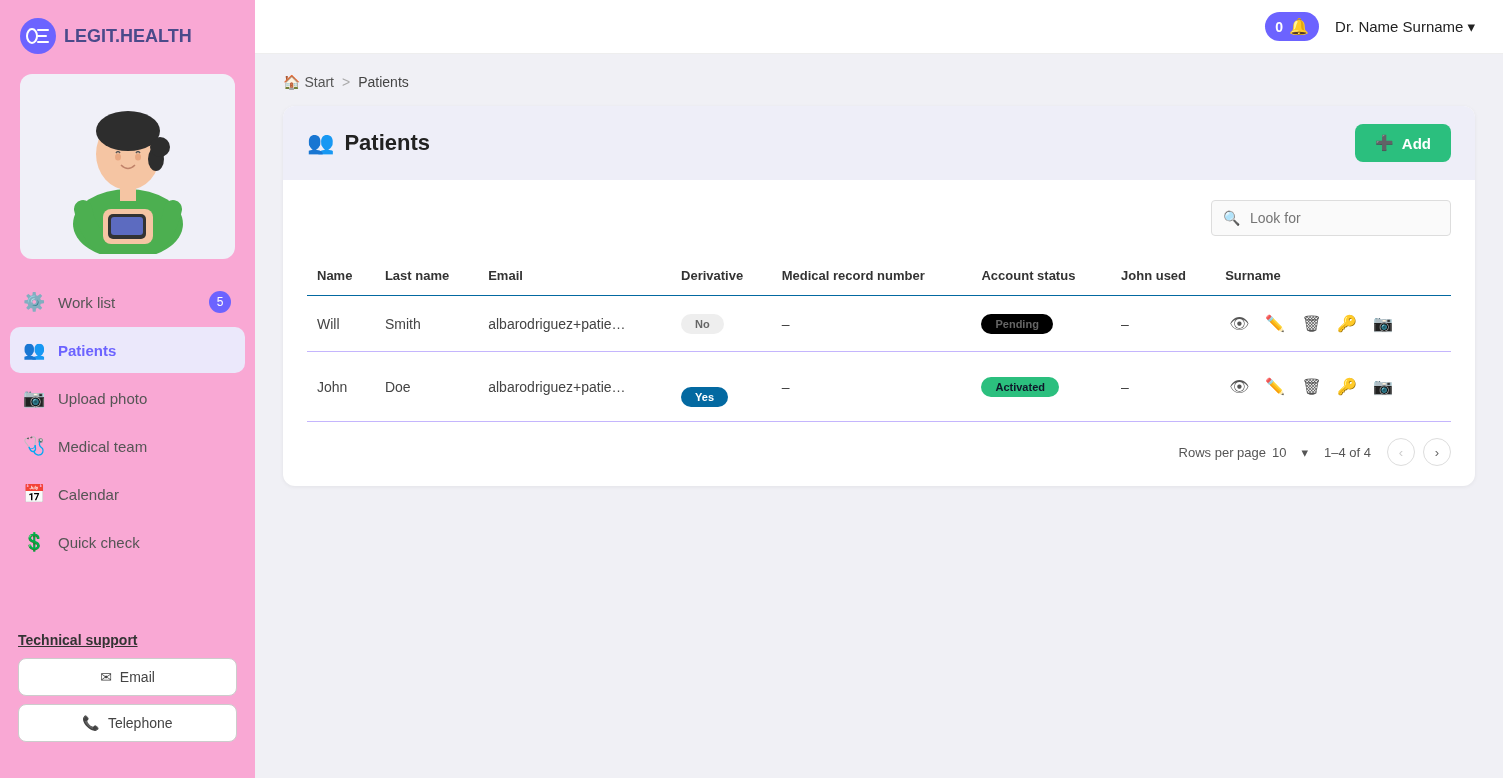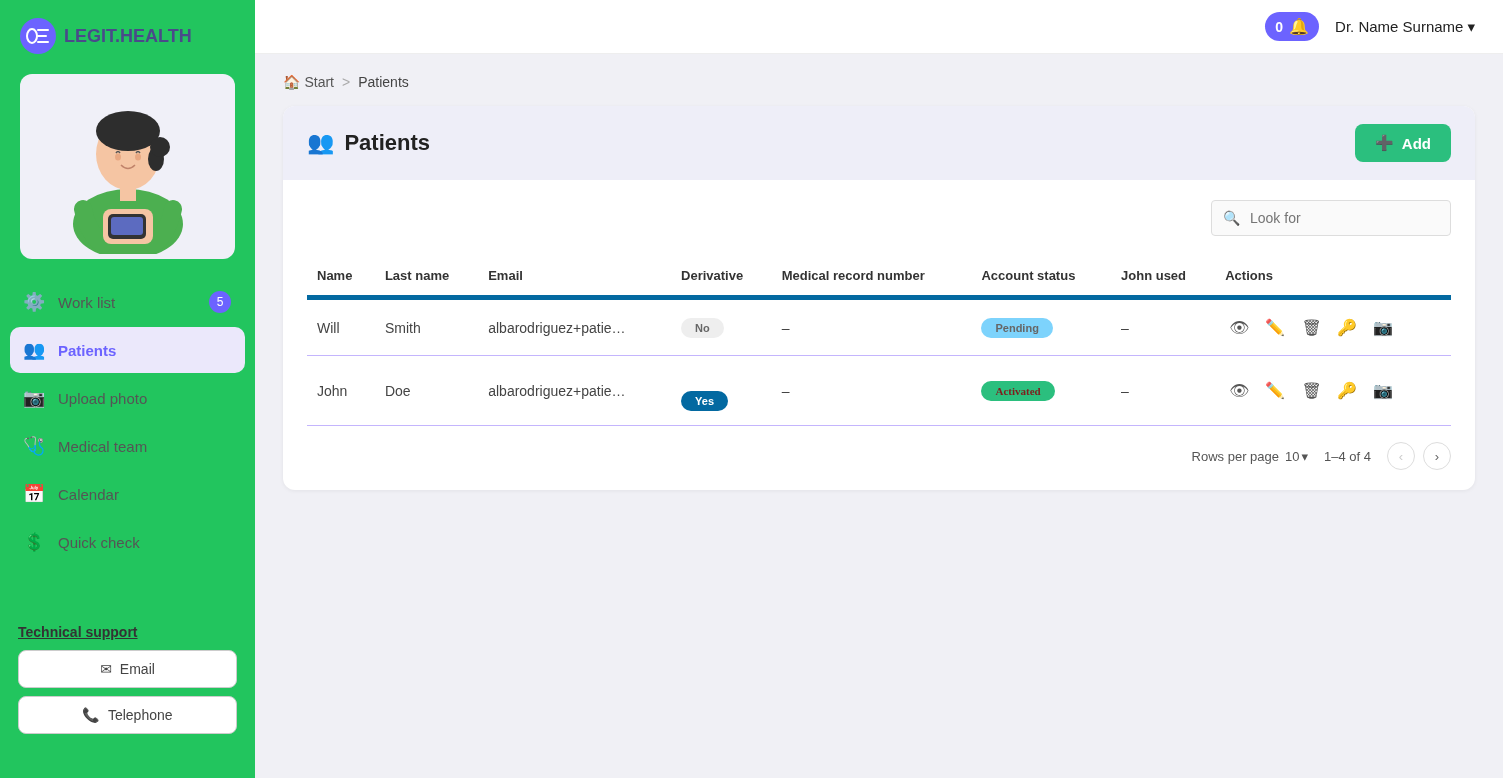--- a/index.html
+++ b/index.html
@@ -2,25 +2,25 @@
 <html><head>
   <meta charset="utf-8">
   <style>
     * { box-sizing: border-box; margin: 0; padding: 0; }
     body { font-family: -apple-system, BlinkMacSystemFont, 'Segoe UI', sans-serif; background: #f0f0f5; display: flex; height: 778px; overflow: hidden; }
 
     
     .sidebar {
       width: 255px;
       min-width: 255px;
-      background: #22c55e;
+      background: #f9a8d4;
       display: flex;
       flex-direction: column;
       height: 100%;
-      padding-bottom: 28px;
+      padding-bottom: 20px;
     }
     .logo-area {
       padding: 18px 20px 10px;
     }
     .logo-text {
       font-size: 18px;
       font-weight: 700;
       color: #4a4a8a;
       display: flex;
       align-items: center;
@@ -241,21 +241,21 @@
       color: #aaa;
       font-size: 14px;
     }
 
     table {
       width: 100%;
       border-collapse: collapse;
       font-size: 14px;
     }
     thead tr {
-      border-bottom: 5px solid #0369a1;
+      border-bottom: 1px solid #0369a1;
     }
     thead th {
       text-align: left;
       padding: 12px 10px;
       color: #333;
       font-weight: 600;
       font-size: 13px;
     }
     tbody tr {
       border-bottom: 1px solid #c4b5fd;
@@ -270,22 +270,22 @@
       display: inline-flex;
       align-items: center;
       justify-content: center;
       padding: 4px 14px;
       border-radius: 20px;
       font-size: 11px;
       font-weight: 600;
     }
     .badge-no { background: #eee; color: #666; }
     .badge-yes { background: #0369a1; color: white; margin-top: 21px; }
-    .badge-pending { background: #7dd3fc; color: #666; }
-    .badge-activated { background: #2bbf7e; color: #7f1d1d; font-family: Liberation Serif, serif; }
+    .badge-pending { background: #000000; color: #666; }
+    .badge-activated { background: #2bbf7e; color: #0f172a; }
 
     .actions-cell {
       display: flex;
       align-items: center;
       gap: 8px;
     }
     .action-icon {
       cursor: pointer;
       color: #555;
       font-size: 16px;
@@ -303,21 +303,21 @@
       color: #555;
     }
     .rows-per-page {
       display: flex;
       align-items: center;
       gap: 6px;
     }
     .rows-select {
       display: flex;
       align-items: center;
-      gap: 2px;
+      gap: 15px;
       font-size: 13px;
       cursor: pointer;
     }
     .page-nav {
       display: flex;
       align-items: center;
       gap: 8px;
     }
     .page-nav-btn {
       width: 28px; height: 28px;
@@ -482,21 +482,21 @@
         <table>
           <thead>
             <tr>
               <th>Name</th>
               <th>Last name</th>
               <th>Email</th>
               <th>Derivative</th>
               <th>Medical record number</th>
               <th>Account status</th>
               <th>John used</th>
-              <th>Actions</th>
+              <th>Surname</th>
             </tr>
           </thead>
           <tbody>
 
             <tr>
               <td>Will</td>
               <td>Smith</td>
               <td>albarodriguez+patie…</td>
               <td>
                 <span class="badge badge-no">No</span>

